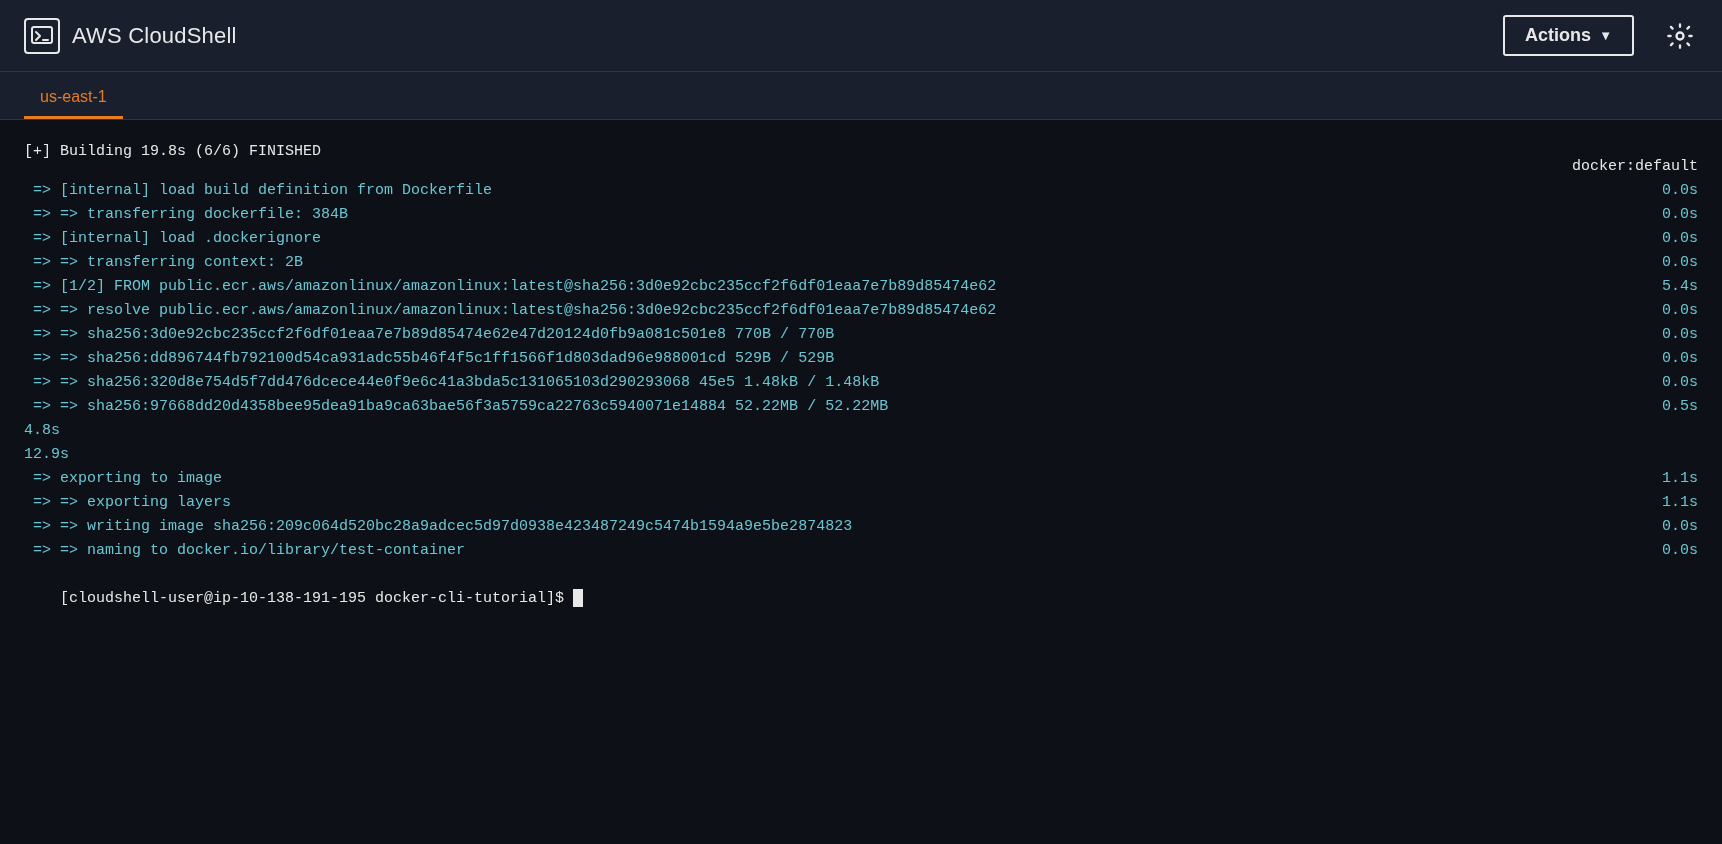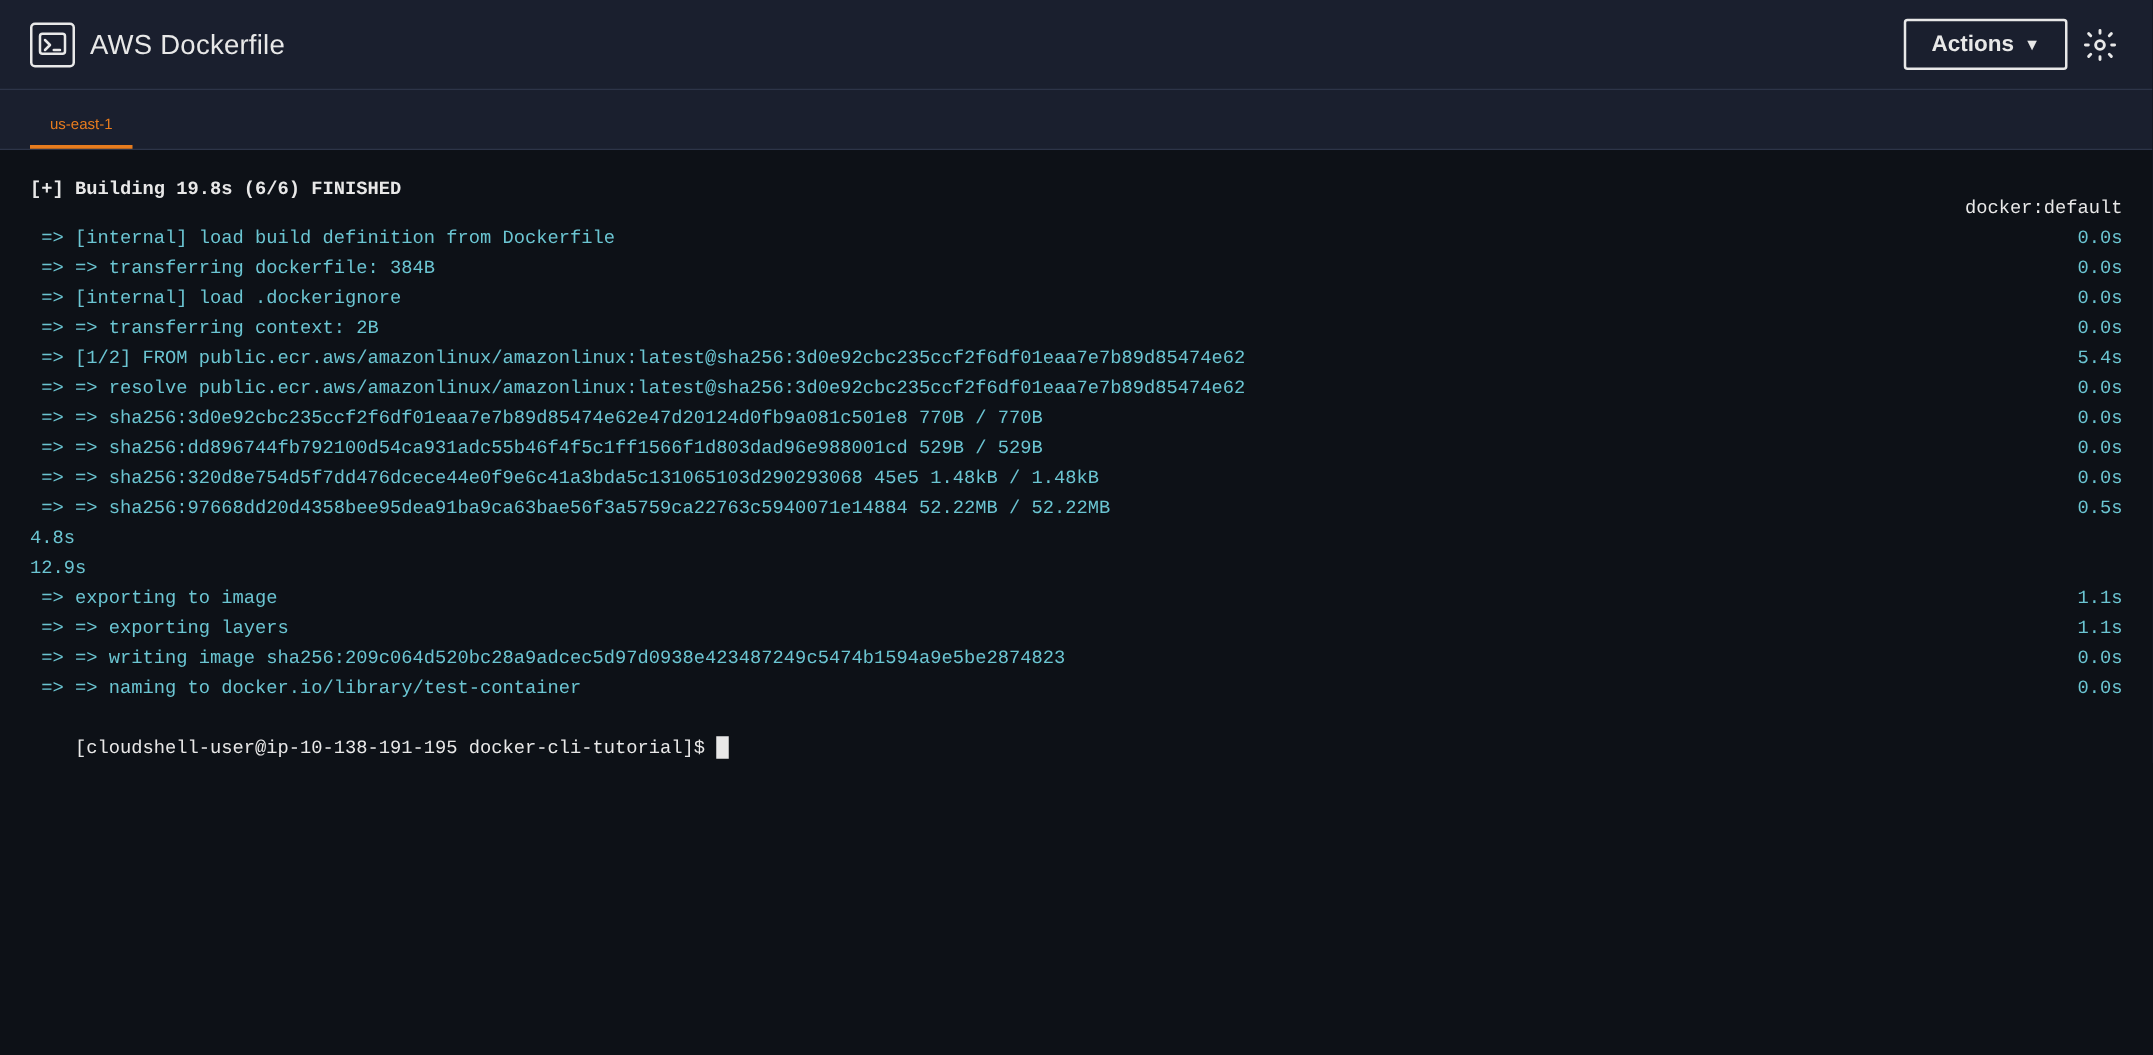--- a/index.html
+++ b/index.html
@@ -47,21 +47,21 @@
       color: #e8e8e8;
       font-family: 'Amazon Ember', Arial, sans-serif;
       font-size: 22px;
       font-weight: 500;
       letter-spacing: 0.2px;
     }
 
     #header-right {
       display: flex;
       align-items: center;
-      gap: 8px;
+      gap: 28px;
       margin-left: 20px;
     }
 
     #actions-button {
       display: flex;
       align-items: center;
       gap: 8px;
       background: transparent;
       border: 2px solid #e8e8e8;
       color: #e8e8e8;
@@ -93,21 +93,21 @@
       border-bottom: 1px solid #2d3448;
       display: flex;
       align-items: flex-end;
       height: 48px;
     }
 
     .tab {
       padding: 8px 16px 10px 16px;
       color: #e87c1e;
       font-family: 'Amazon Ember', Arial, sans-serif;
-      font-size: 12px;
+      font-size: 16px;
       font-weight: 500;
       border-bottom: 3px solid #e87c1e;
       cursor: pointer;
     }
 
     
     #terminal {
       background: #0d1117;
       padding: 20px 24px;
       height: calc(844px - 72px - 48px);
@@ -137,41 +137,41 @@
       animation: blink 1s step-end infinite;
     }
 
     @keyframes blink {
       0%, 100% { opacity: 1; }
       50% { opacity: 0; }
     }
 
     .build-finished {
       color: #e8e8e8;
-      font-weight: bold;
+      font-weight: normal;
     }
 
     .build-right {
       color: #e8e8e8;
       margin-top: 15px;
     }
   </style>
 </head>
 <body>
 
 <div id="header">
   <div id="header-left">
     <div id="cloudshell-icon">
       <svg width="24" height="24" viewBox="0 0 24 24" fill="none">
         <rect x="2" y="3" width="20" height="16" rx="2" stroke="#e8e8e8" stroke-width="2"></rect>
         <path d="M6 8l4 4-4 4" stroke="#e8e8e8" stroke-width="2" stroke-linecap="round" stroke-linejoin="round"></path>
         <line x1="13" y1="16" x2="18" y2="16" stroke="#e8e8e8" stroke-width="2" stroke-linecap="round"></line>
       </svg>
     </div>
-    <span id="app-title">AWS Dockerfile</span>
+    <span id="app-title">AWS CloudShell</span>
   </div>
   <div id="header-right">
     <button id="actions-button">
       <span>Actions</span>
       <span style="font-size:13px;">▼</span>
     </button>
     <button id="settings-button">
       <svg width="28" height="28" viewBox="0 0 24 24" fill="none">
         <circle cx="12" cy="12" r="3" stroke="#e8e8e8" stroke-width="2"></circle>
         <path d="M12 2v2M12 20v2M4.22 4.22l1.42 1.42M18.36 18.36l1.42 1.42M2 12h2M20 12h2M4.22 19.78l1.42-1.42M18.36 5.64l1.42-1.42" stroke="#e8e8e8" stroke-width="2" stroke-linecap="round"></path>

